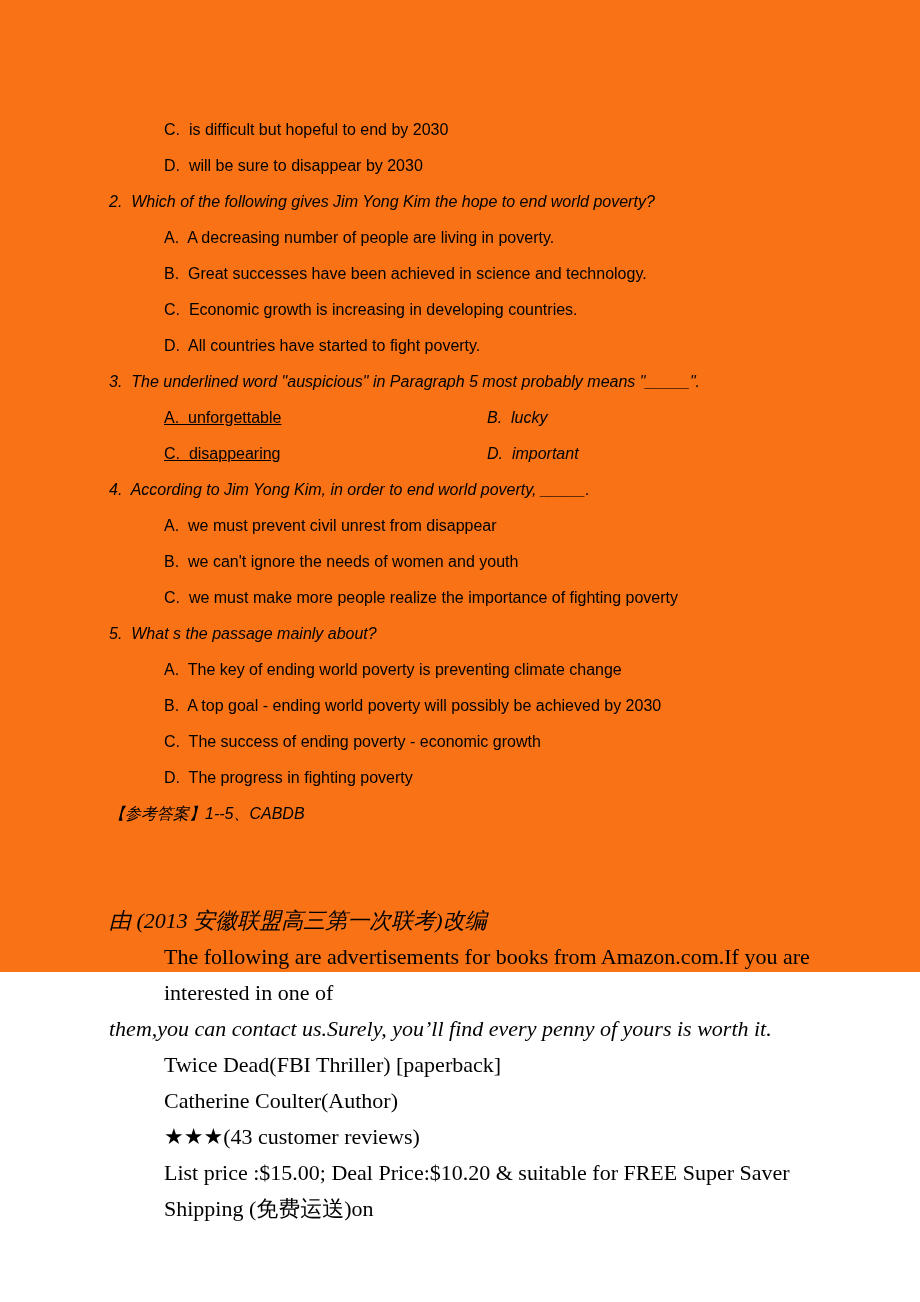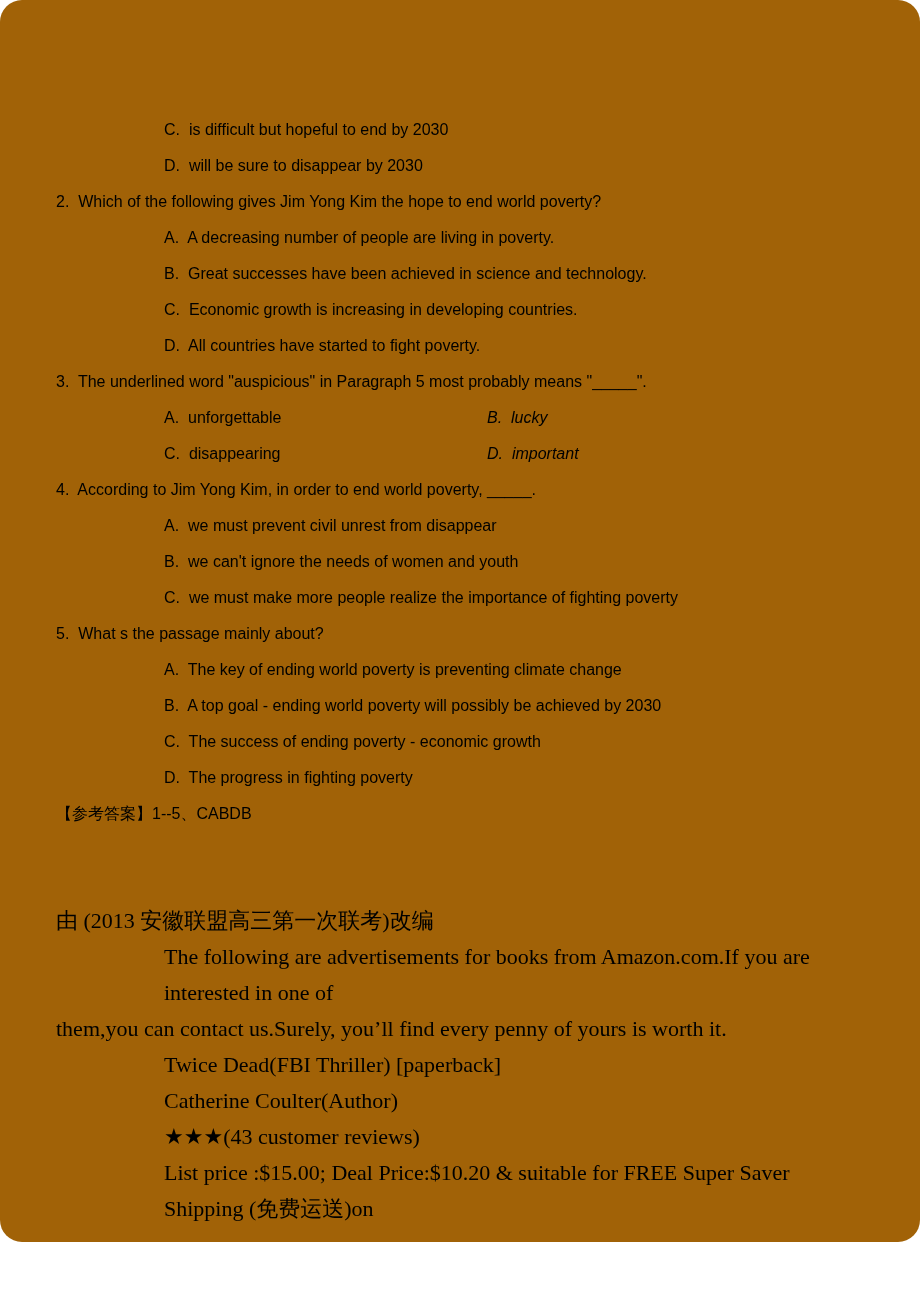--- a/index.html
+++ b/index.html
@@ -9,43 +9,42 @@
   }
   body {
     width: 920px;
     height: 1302px;
     overflow: hidden;
     color: #000000;
   }
   .page {
     position: relative;
     width: 920px;
-    height: 1242px;
+    height: 972px;
     box-sizing: border-box;
     padding-top: 112px;
-    background: #a16207;
-    border-radius: 22px;
+    background: #f97316;
   }
   .line {
     white-space: pre-wrap;
     line-height: 36px;
     min-height: 36px;
   }
   .sans {
     font-family: "Liberation Sans", "DejaVu Sans", sans-serif;
     font-size: 16px;
   }
   .serif {
     font-family: "Liberation Serif", "DejaVu Serif", serif;
     font-size: 22px;
   }
-  .ind-q   { padding-left: 56px; padding-right: 60px; }  
+  .ind-q   { padding-left: 109px; padding-right: 60px; font-style: italic; }  
   .ind-opt { padding-left: 164px; padding-right: 60px; }  
   .pair    { display: flex; }
-  .pair .col-a { width: 323px; flex: 0 0 323px; }
+  .pair .col-a { width: 323px; flex: 0 0 323px; text-decoration: underline; }
   .pair .col-b { flex: 1; font-style: italic; }
   .spacer  { height: 71px; }
 </style>
 </head>
 <body>
 
 <main class="page">
   <div id="doc-body">
       <div class="line sans ind-opt">C.  is difficult but hopeful to end by 2030</div>
       <div class="line sans ind-opt">D.  will be sure to disappear by 2030</div>

